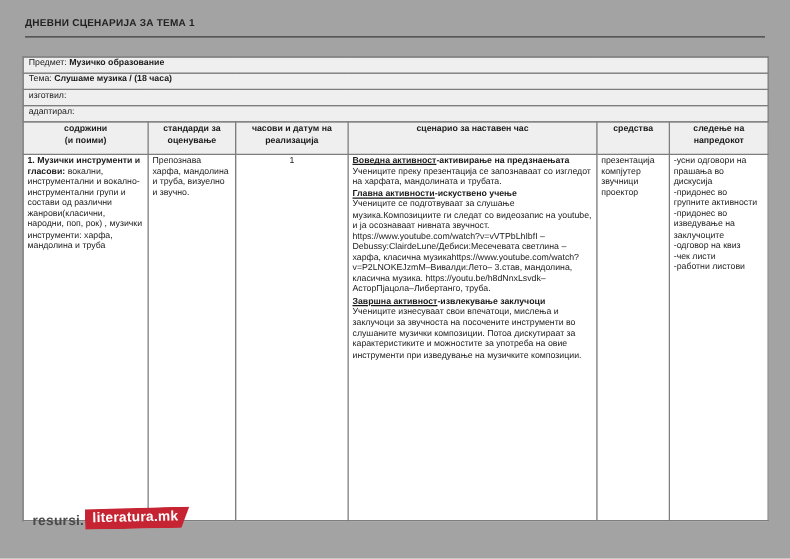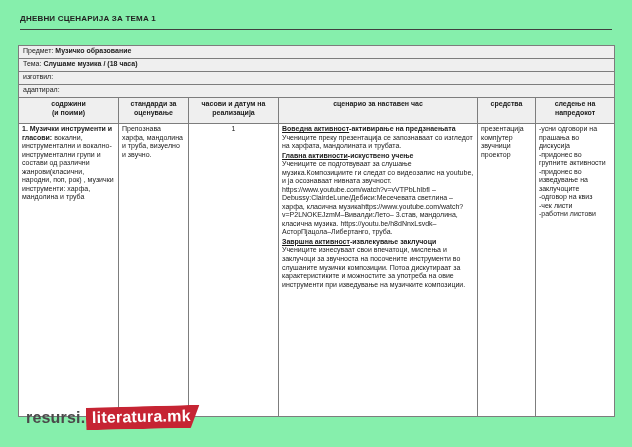--- a/index.html
+++ b/index.html
@@ -1,17 +1,17 @@
 <!DOCTYPE html>
 <html><head>
 <meta charset="utf-8">
 <style>
   html,body{margin:0;padding:0;background:#ffffff;}
   .page{
-    position:relative;width:632px;height:447px;background:#86efac;overflow:hidden;
+    position:relative;width:632px;height:447px;background:#a3a3a3;overflow:hidden;
     font-family:"Liberation Sans","DejaVu Sans",sans-serif;color:#1a1a1a;
   }
   .page-title{
     position:absolute;left:20px;top:14px;font-size:8px;font-weight:bold;letter-spacing:.2px;color:#222;
   }
   .title-rule{
     position:absolute;left:20px;top:29px;width:592px;border-top:1.5px solid #3f3f3f;height:0;
   }
   table.lesson{
     position:absolute;left:18px;top:45px;width:596px;border-collapse:collapse;table-layout:fixed;
@@ -24,21 +24,21 @@
   tr.head th{background:#efefef;height:22px;text-align:center;font-weight:bold;padding-top:2px;}
   tr.body td{height:290px;background:#ffffff;}
   .b{font-weight:bold;}
   .cell-hours{text-align:center;}
   .scn p{margin:0 0 0 0;}
   .scn .sec-head{font-weight:bold;}
   .scn .sec-head .u{text-decoration:underline;}
   .scn .sec-body{margin-bottom:1px;}
   .list-line{margin:0;}
   .footer-logo{
-    position:absolute;left:26px;top:406px;display:flex;align-items:center;font-size:16px;
+    position:absolute;left:26px;top:406px;display:flex;align-items:flex-end;font-size:11px;
   }
   .logo-prefix{color:#4a4a4a;font-weight:bold;letter-spacing:.2px;}
   .logo-badge{
     background:#c62433;color:#ffffff;font-weight:bold;margin-left:1px;
     padding:2px 9px 3px 6px;letter-spacing:.2px;
     clip-path:polygon(0 4%,100% 0,92% 100%,0 100%);
     transform:rotate(-1.2deg);
   }
 </style>
 </head>

